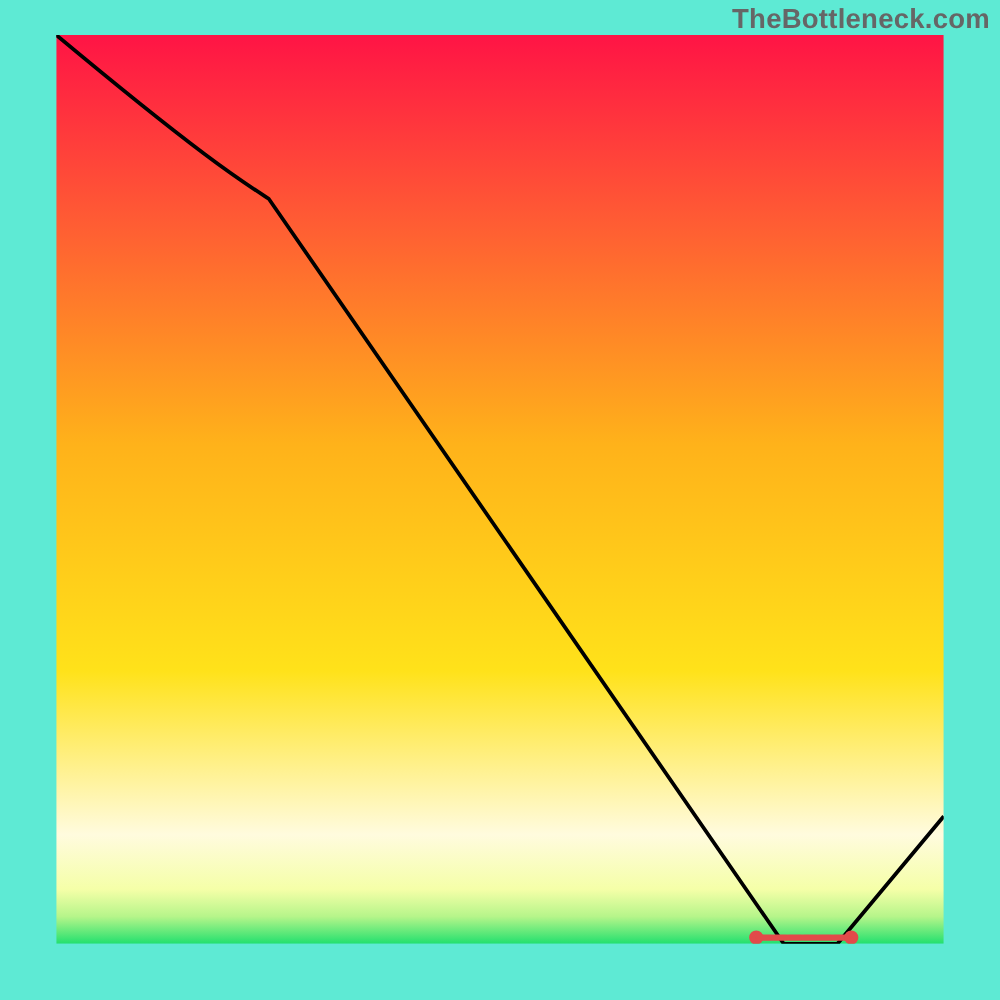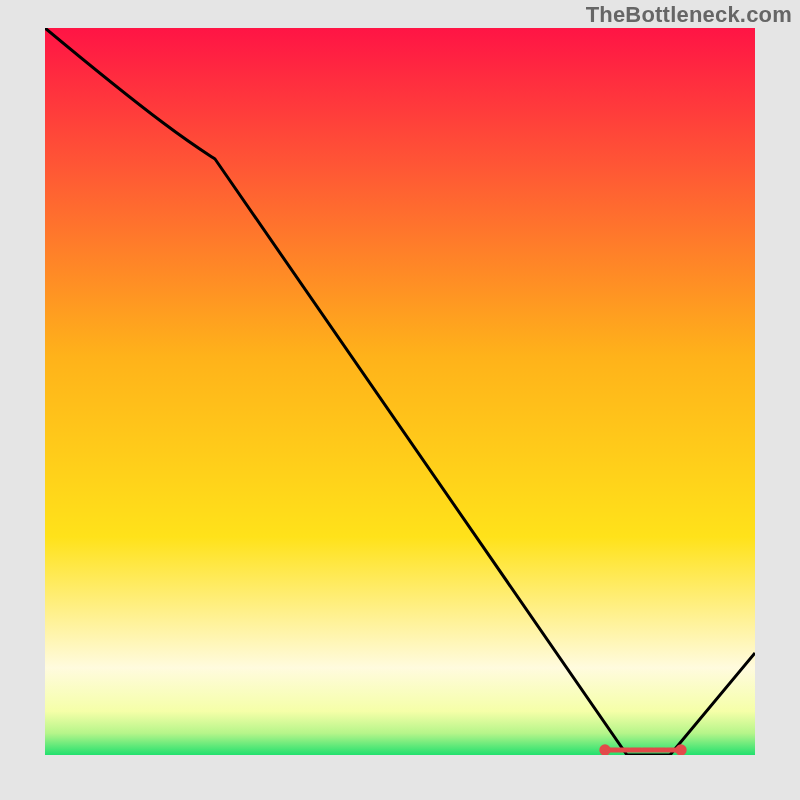--- a/index.html
+++ b/index.html
@@ -8,21 +8,21 @@
     width: 800px;
     height: 800px;
     background: #000;
     font-family: Arial, Helvetica, sans-serif;
     overflow: hidden;
   }
   .frame {
     position: relative;
     width: 800px;
     height: 800px;
-    background: #e5e5e5;
+    background: #5eead4;
   }
   .watermark {
     position: absolute;
     top: 2px;
     right: 8px;
     color: #666;
     font-size: 22px;
     font-weight: 600;
     z-index: 10;
     letter-spacing: 0.2px;

